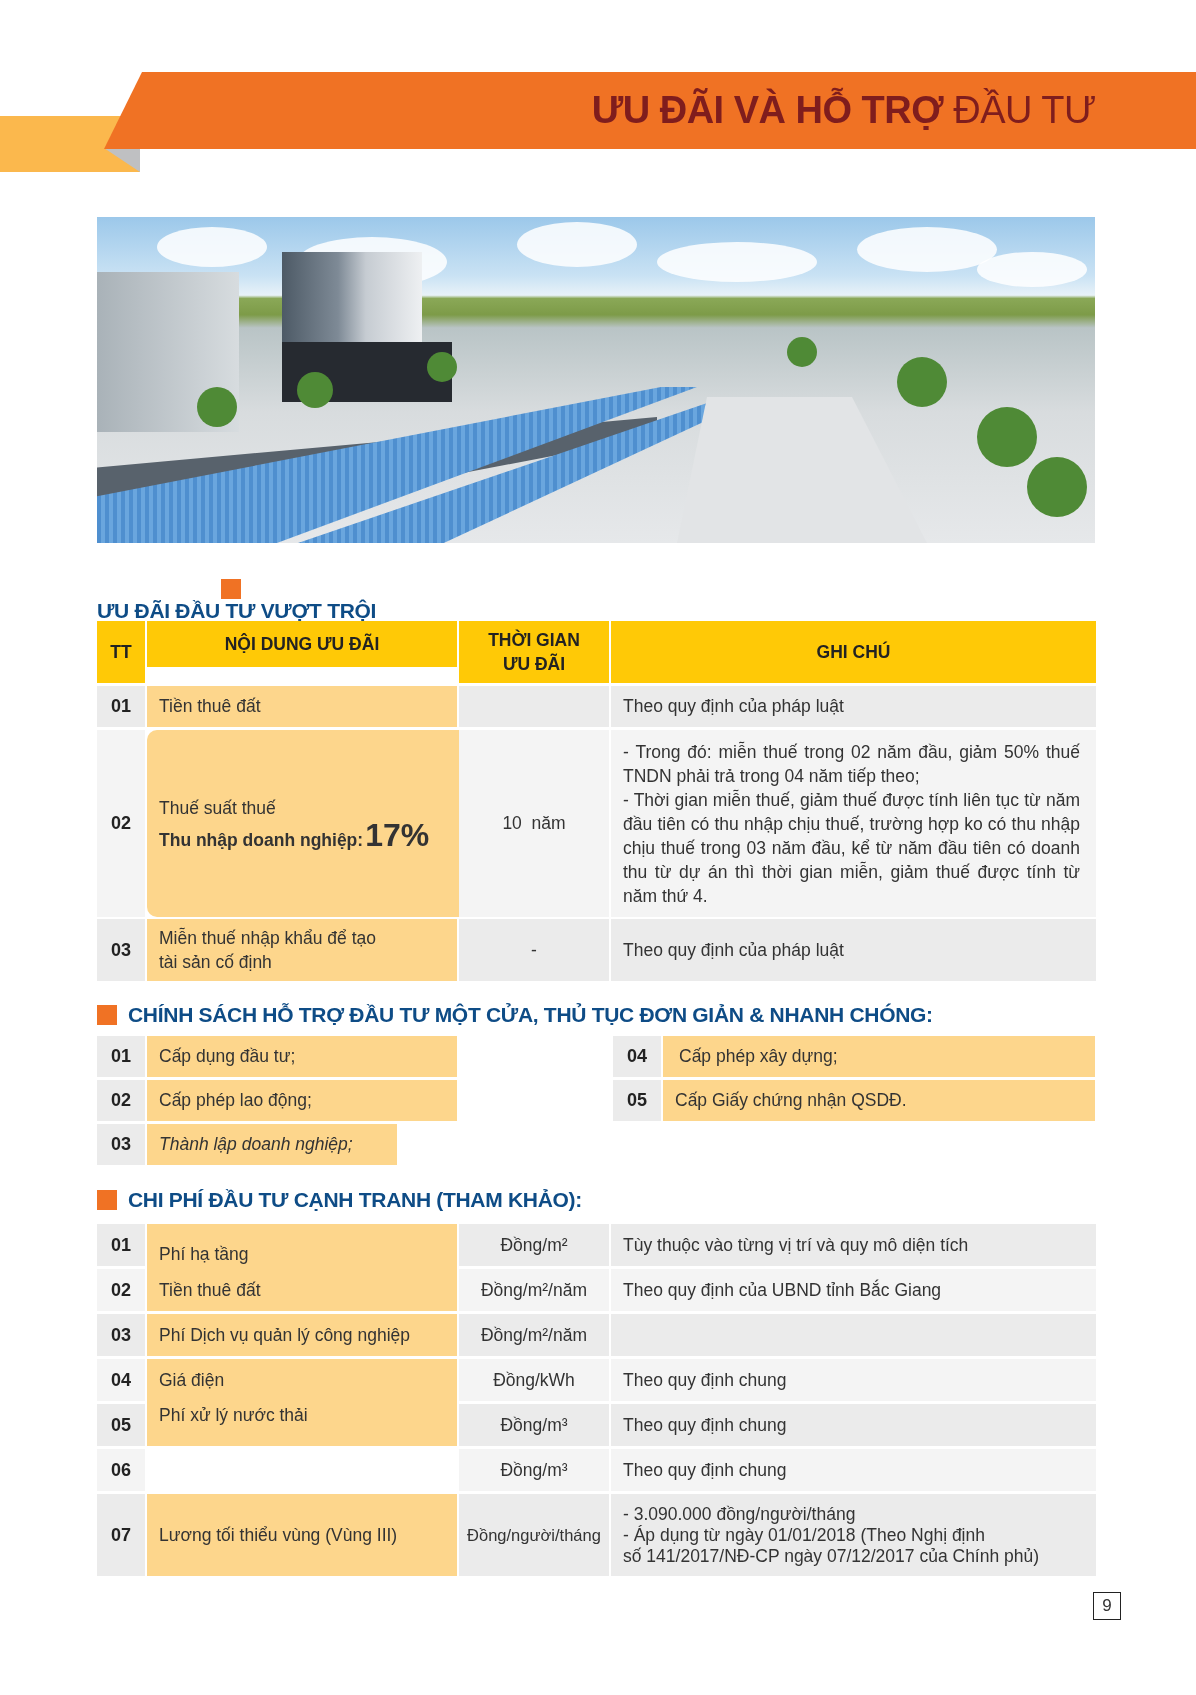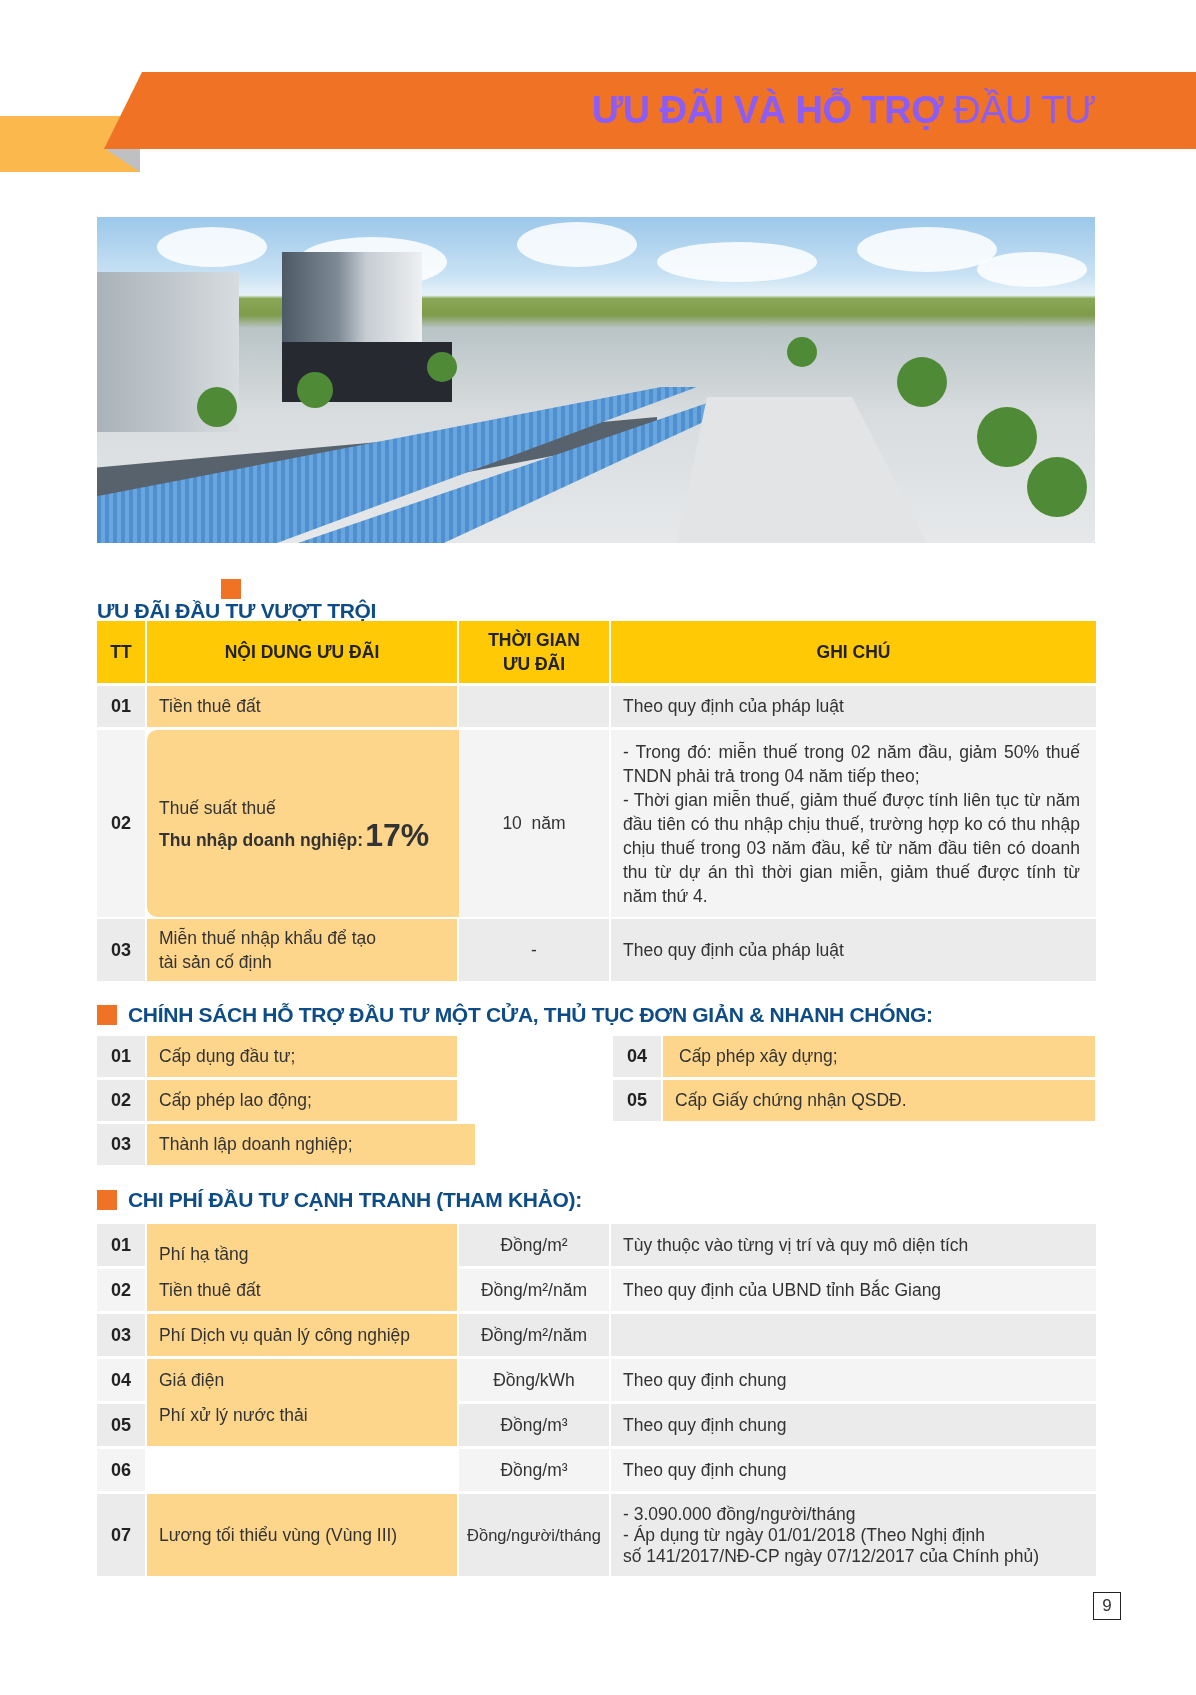--- a/index.html
+++ b/index.html
@@ -5,21 +5,21 @@
   html, body { margin:0; padding:0; background:#ffffff; }
   body { width:1196px; height:1695px; position:relative; overflow:hidden;
          font-family:"Liberation Sans", "DejaVu Sans", sans-serif; color:#333; }
 
   
   .banner-yellow { position:absolute; left:0; top:116px; width:140px; height:56px; background:#fbb84d; }
   .banner-grey { position:absolute; left:104px; top:148px; width:36px; height:24px; background:#bfc0c2;
                  clip-path:polygon(0 0, 100% 0, 100% 100%); }
   .banner-orange { position:absolute; left:104px; top:72px; width:1092px; height:77px; background:#f07224;
                    clip-path:polygon(38px 0, 100% 0, 100% 100%, 0 100%); }
-  .banner-title { position:absolute; right:100px; top:86px; font-size:38px; color:#8b5cf6; letter-spacing:-0.5px;
+  .banner-title { position:absolute; right:100px; top:86px; font-size:38px; color:#7f1d1d; letter-spacing:-0.5px;
                   white-space:nowrap; line-height:48px; }
   .banner-title b { font-weight:bold; }
   .banner-title span.thin { font-weight:normal; }
 
   
   .photo { position:absolute; left:97px; top:217px; width:998px; height:326px; overflow:hidden;
            background:linear-gradient(180deg,#9cc8ea 0%,#c9e2f4 18%,#e8f2f8 24%,#8aa857 25%,#7d9b48 30%,#b9c4c6 34%,#d8dcde 60%,#e6e8ea 100%); }
   .photo .cloud { position:absolute; background:#fff; border-radius:50%; opacity:.85; }
   .photo .tower { position:absolute; background:linear-gradient(90deg,#4d5a66,#7e8a96 40%,#c6ccd2 60%,#eef0f2); }
   .photo .roof { position:absolute; background:repeating-linear-gradient(90deg,#4f8fcf 0 4px,#6aa6de 4px 8px);
@@ -82,21 +82,21 @@
 </div>
 
 <div class="sec-head" style="top:579px;flex-direction:column;">
   <div class="sq"></div>
   <div class="txt">ƯU ĐÃI ĐẦU TƯ VƯỢT TRỘI</div>
 </div>
 
 <div>
 
   <div class="cell hdr" style="left:97px;top:621px;width:48px;height:62px;">TT</div>
-  <div class="cell hdr" style="left:147px;top:621px;width:310px;height:62px;">NỘI DUNG ƯU ĐÃI</div>
+  <div class="cell hdr" style="left:147px;top:621px;width:310px;height:46px;">NỘI DUNG ƯU ĐÃI</div>
   <div class="cell hdr" style="left:459px;top:621px;width:150px;height:62px;flex-direction:column;">
     <div>THỜI GIAN</div>
     <div>ƯU ĐÃI</div>
   </div>
   <div class="cell hdr" style="left:611px;top:621px;width:485px;height:62px;">GHI CHÚ</div>
 
   <div>
     <div class="cell c-num" style="left:97px;top:686px;width:48px;height:41px;">01</div>
     <div class="cell c-content" style="left:147px;top:686px;width:310px;height:41px;">Tiền thuê đất</div>
     <div class="cell c-mid" style="left:459px;top:686px;width:150px;height:41px;"></div>
@@ -141,21 +141,21 @@
   <div>
     <div class="cell c-num" style="left:97px;top:1036px;width:48px;height:41px;">01</div>
     <div class="cell c-content" style="left:147px;top:1036px;width:310px;height:41px;">Cấp dụng đầu tư;</div>
   </div>
   <div>
     <div class="cell c-num" style="left:97px;top:1080px;width:48px;height:41px;">02</div>
     <div class="cell c-content" style="left:147px;top:1080px;width:310px;height:41px;">Cấp phép lao động;</div>
   </div>
   <div>
     <div class="cell c-num" style="left:97px;top:1124px;width:48px;height:41px;">03</div>
-    <div class="cell c-content" style="left:147px;top:1124px;width:328px;height:41px;">Thành lập doanh nghiệp;</div>
+    <div class="cell c-content" style="left:147px;top:1124px;width:250px;height:41px;font-style:italic;">Thành lập doanh nghiệp;</div>
   </div>
   <div>
     <div class="cell c-num" style="left:613px;top:1036px;width:48px;height:41px;">04</div>
     <div class="cell c-content" style="left:663px;top:1036px;width:432px;height:41px;padding-left:16px;">Cấp phép xây dựng;</div>
   </div>
   <div>
     <div class="cell c-num" style="left:613px;top:1080px;width:48px;height:41px;">05</div>
     <div class="cell c-content" style="left:663px;top:1080px;width:432px;height:41px;">Cấp Giấy chứng nhận QSDĐ.</div>
   </div>
 </div>

